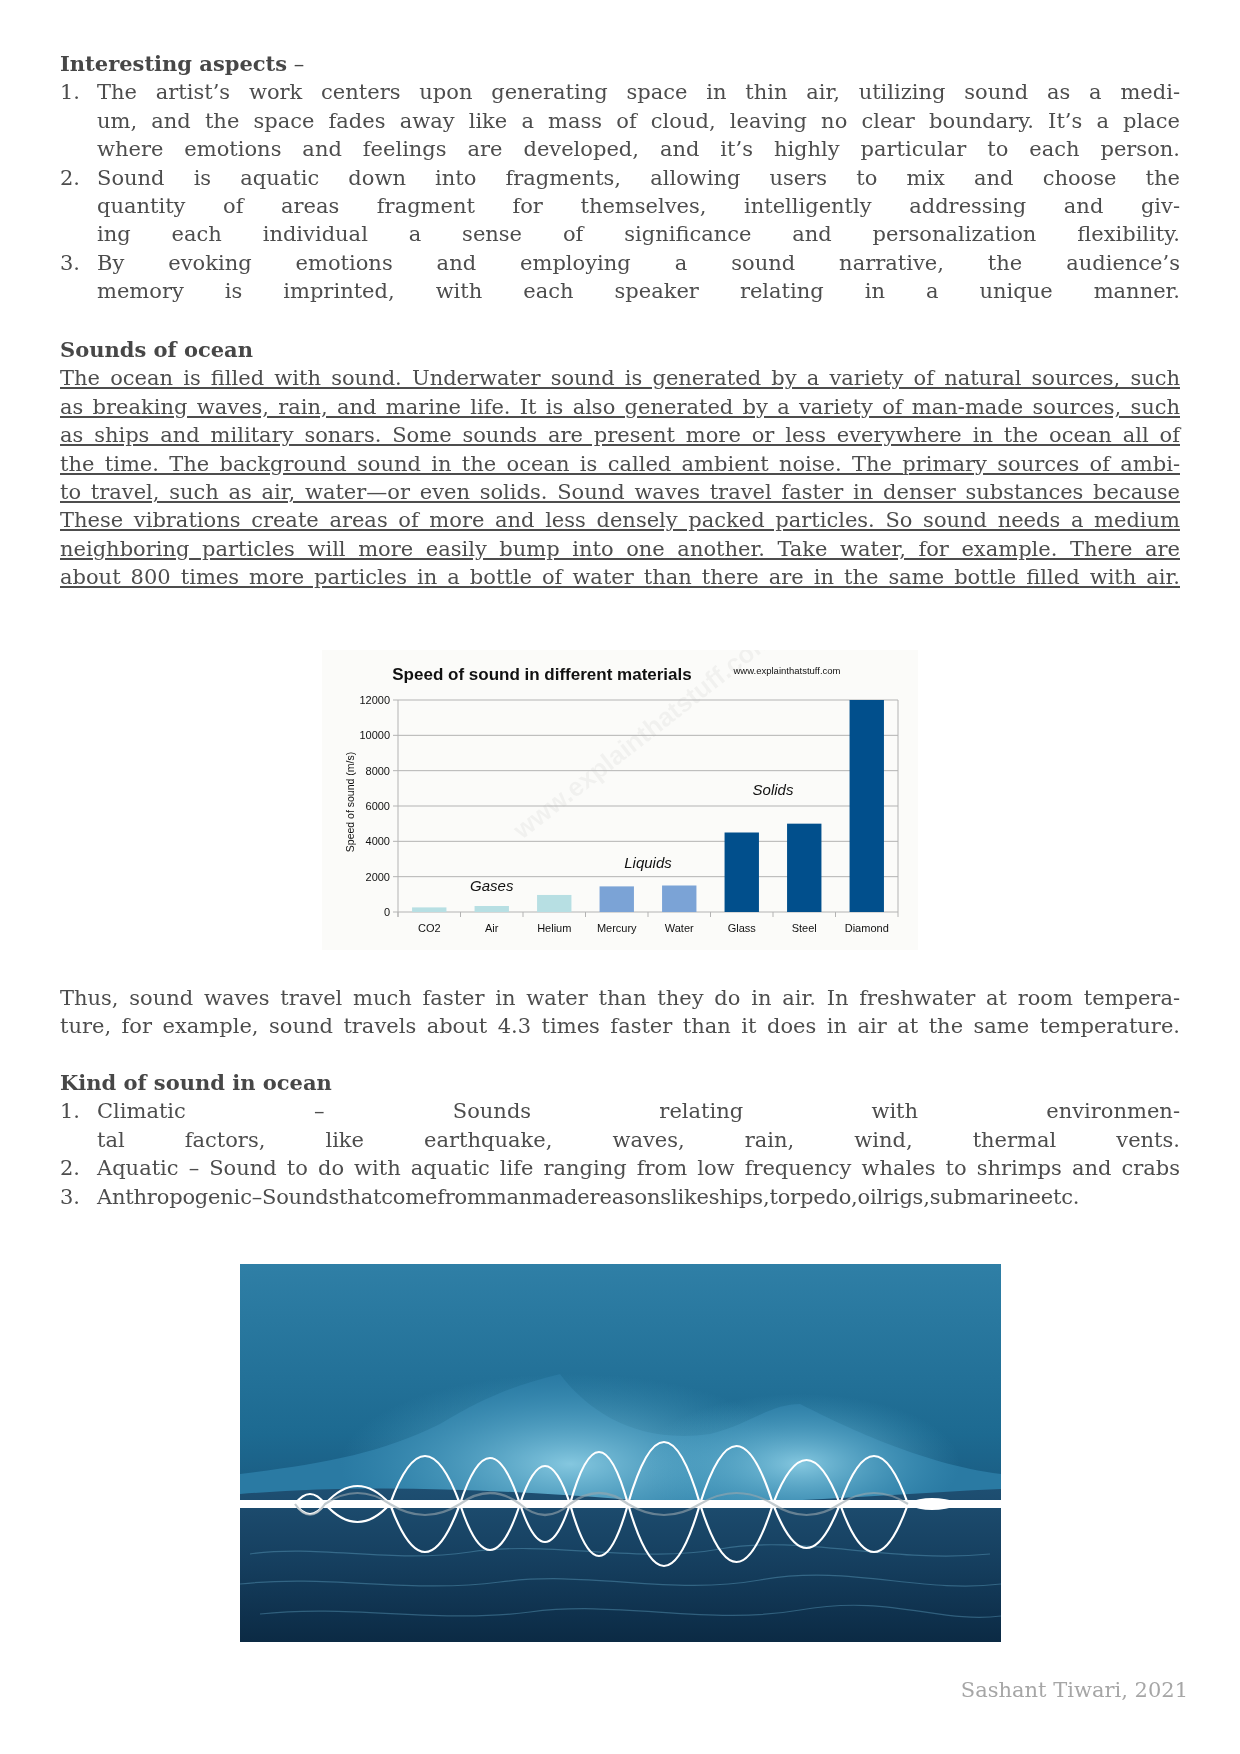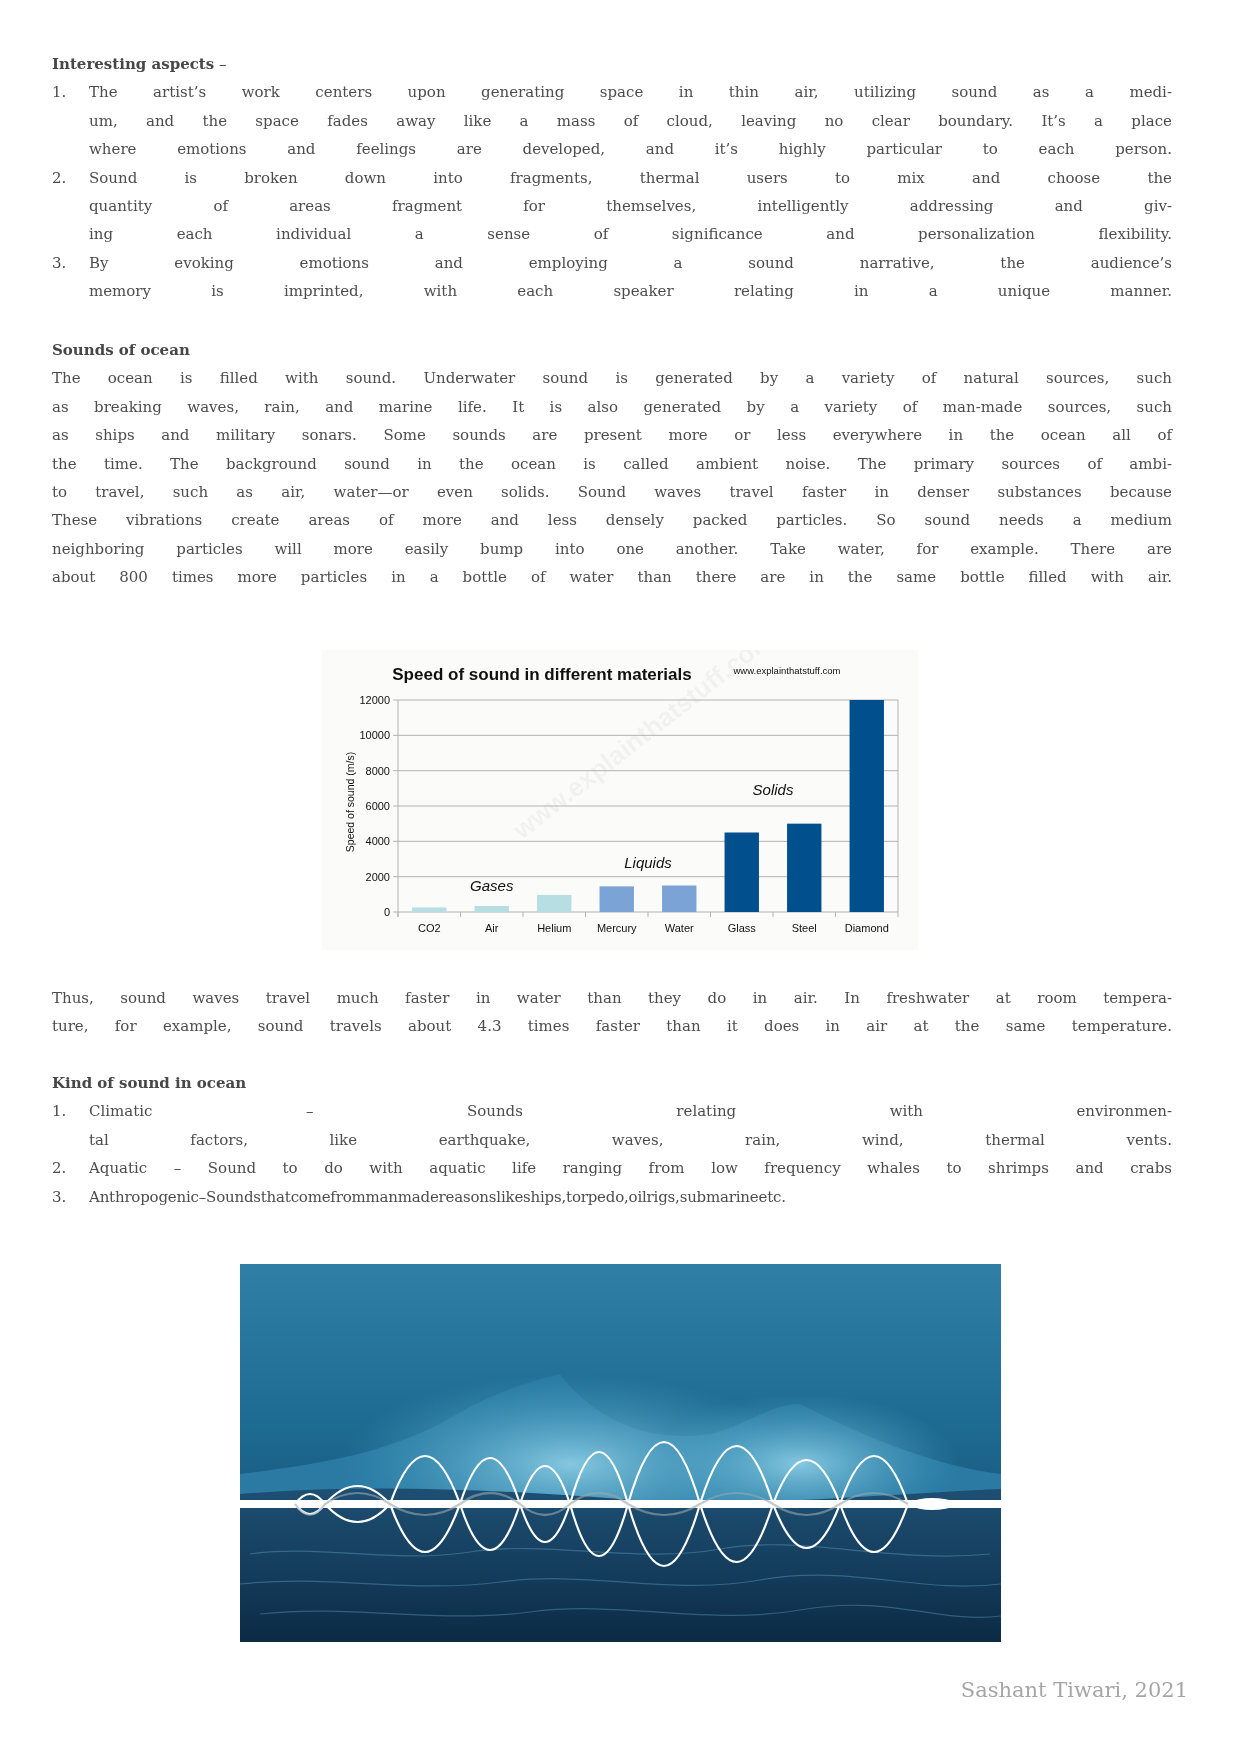--- a/index.html
+++ b/index.html
@@ -1,45 +1,45 @@
 <!DOCTYPE html>
 <html><head>
 <meta charset="utf-8">
 <style>
   html, body { margin: 0; padding: 0; background: #ffffff; }
   body { width: 1240px; height: 1754px; position: relative; overflow: hidden;
          font-family: "DejaVu Serif", "Liberation Serif", serif; color: #4d4d4d; }
-  .txt { position: absolute; left: 52px; width: 1120px; font-size: 15px; line-height: 28.4px; }
+  .txt { position: absolute; left: 60px; width: 1120px; font-size: 21px; line-height: 28.4px; }
   .heading { font-weight: bold; color: #474747; }
   .heading .dash { font-weight: normal; }
   .list { margin: 0; padding: 0; list-style: none; }
   .list li { position: relative; padding-left: 37px; text-align: justify; text-align-last: justify; }
   .list li .num { position: absolute; left: 0; top: 0; }
-  .para { text-align: justify; margin: 0; }
+  .para { text-align: justify; margin: 0; text-decoration: underline; }
   .lj { display:block; text-align: justify; text-align-last: justify; }
   .chart-box { position: absolute; left: 322px; top: 650px; width: 596px; height: 300px; background: #fbfbf9; }
   .chart-box svg { position: absolute; left: 0; top: 0; }
   .ocean { position: absolute; left: 240px; top: 1264px; width: 761px; height: 378px; overflow: hidden; }
   .footer { position: absolute; right: 52px; top: 1678px; font-size: 21px; color: #a6a6a6; }
 </style>
 </head>
 <body>
 
 <div class="txt" style="top:50px;">
   <div class="heading"><span>Interesting aspects</span><span class="dash"> –</span></div>
   <ol class="list">
     <li>
         <span class="num">1.</span>
       <span class="lj">The artist’s work centers upon generating space in thin air, utilizing sound as a medi-</span>
       <span class="lj">um, and the space fades away like a mass of cloud, leaving no clear boundary. It’s a place</span>
       <span class="lj">where emotions and feelings are developed, and it’s highly particular to each person.</span>
     </li>
     <li>
         <span class="num">2.</span>
-      <span class="lj">Sound is broken down into fragments, thermal users to mix and choose the</span>
+      <span class="lj">Sound is aquatic down into fragments, allowing users to mix and choose the</span>
       <span class="lj">quantity of areas fragment for themselves, intelligently addressing and giv-</span>
       <span class="lj">ing each individual a sense of significance and personalization flexibility.</span>
     </li>
     <li>
         <span class="num">3.</span>
       <span class="lj">By evoking emotions and employing a sound narrative, the audience’s</span>
       <span class="lj">memory is imprinted, with each speaker relating in a unique manner.</span>
     </li>
   </ol>
 </div>

